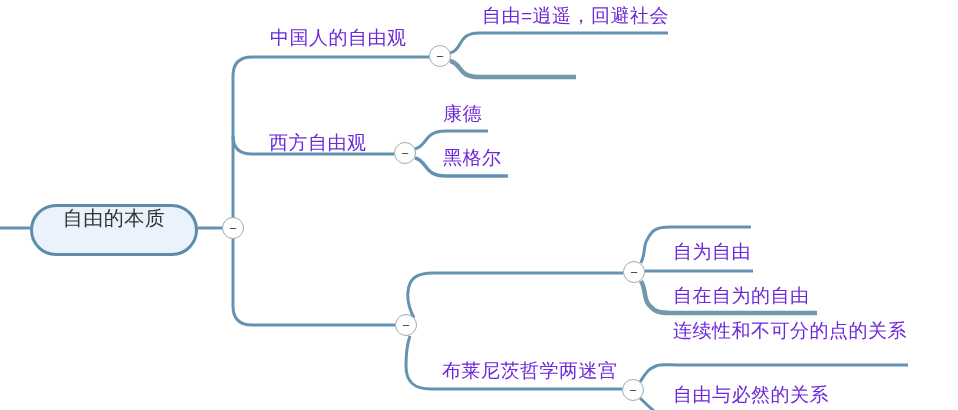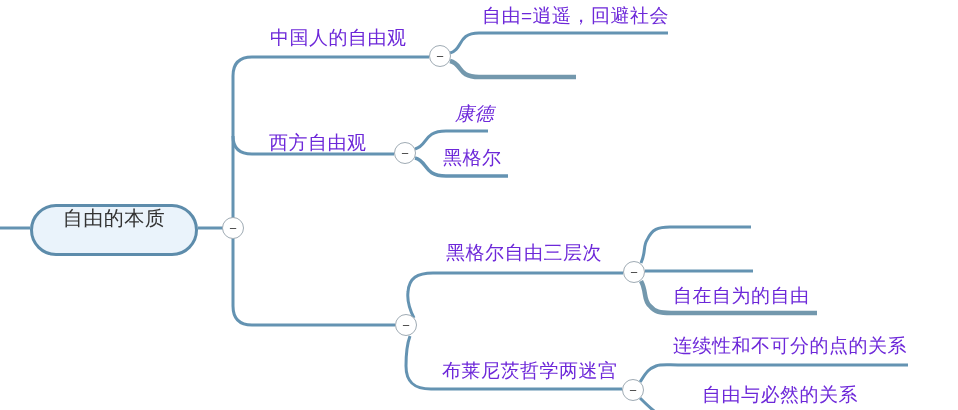--- a/index.html
+++ b/index.html
@@ -101,24 +101,24 @@
     </div>
   <div class="collapse-btn" style="left:622px;top:379px;">
       <span>−</span>
     </div>
 
   <div class="node-label" style="left:270px;top:27px;">中国人的自由观</div>
   <div class="node-label" style="left:269px;top:132px;">西方自由观</div>
 
   <div class="node-label" style="left:482px;top:5px;">自由=逍遥，回避社会</div>
 
-  <div class="node-label" style="left:455px;top:103px;font-style:italic;">康德</div>
+  <div class="node-label" style="left:443px;top:103px;">康德</div>
   <div class="node-label" style="left:443px;top:147px;">黑格尔</div>
 
-  <div class="node-label" style="left:446px;top:242px;">黑格尔自由三层次</div>
   <div class="node-label" style="left:442px;top:360px;">布莱尼茨哲学两迷宫</div>
 
+  <div class="node-label" style="left:673px;top:241px;">自为自由</div>
   <div class="node-label" style="left:673px;top:285px;">自在自为的自由</div>
 
-  <div class="node-label" style="left:673px;top:335px;">连续性和不可分的点的关系</div>
-  <div class="node-label" style="left:702px;top:384px;">自由与必然的关系</div>
+  <div class="node-label" style="left:673px;top:320px;">连续性和不可分的点的关系</div>
+  <div class="node-label" style="left:673px;top:384px;">自由与必然的关系</div>
 
 </div>
 
 </body></html>

